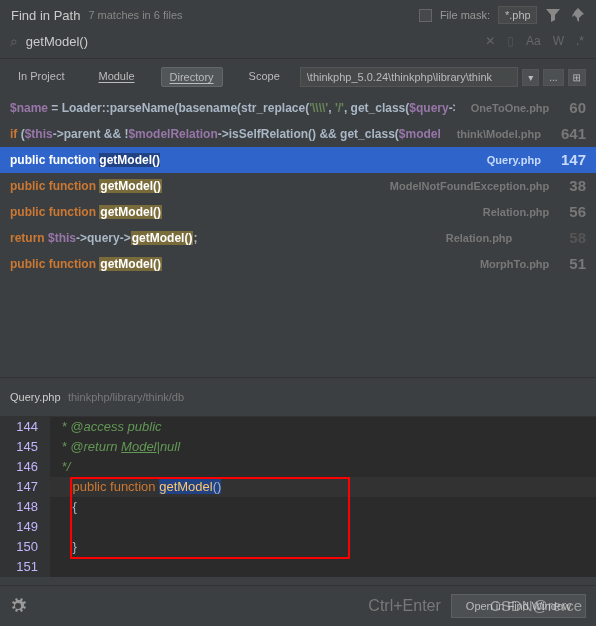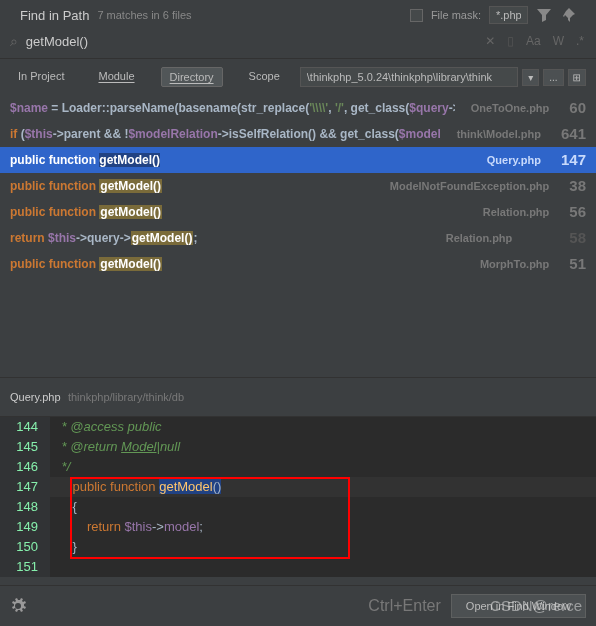--- a/index.html
+++ b/index.html
@@ -1,19 +1,19 @@
 <!DOCTYPE html>
 <html><head>
   <meta charset="utf-8">
   <style>
     * { margin: 0; padding: 0; box-sizing: border-box; font-family: "Segoe UI", Arial, sans-serif; }
     body { width: 596px; height: 626px; background: #3c3f41; color: #bbb; font-size: 12px; overflow: hidden; display: flex; flex-direction: column; }
     
     
-    .header { display: flex; align-items: center; padding: 6px 20px; gap: 8px; }
+    .header { display: flex; align-items: center; padding: 6px 11px; gap: 8px; }
     .title { font-size: 13px; color: #ccc; }
     .subtitle { color: #888; font-size: 11px; }
     .spacer { flex: 1; }
     .checkbox { width: 13px; height: 13px; border: 1px solid #666; background: #45494a; }
     .filemask-label { color: #999; font-size: 11px; }
     .filemask-input { background: #45494a; border: 1px solid #555; color: #bbb; padding: 2px 6px; width: 39px; font-size: 11px; }
     .header-icon { width: 16px; height: 16px; color: #888; cursor: pointer; }
     
     
     .search-bar { display: flex; align-items: center; padding: 2px 10px 8px 10px; gap: 8px; border-bottom: 1px solid #323232; }
@@ -51,21 +51,21 @@
     
     .result-row.selected .c-kw, .result-row.selected .c-fn, .result-row.selected .c-txt { color: #fff; }
     
     
     .preview-header { background: #3c3f41; padding: 12px 10px; border-top: 1px solid #323232; margin-top: 100px; border-bottom: 1px solid #323232; }
     .preview-file { color: #ccc; font-size: 11px; }
     .preview-path { color: #787878; font-size: 11px; margin-left: 4px; }
     
     .editor { background: #2b2b2b; font-family: Consolas, monospace; font-size: 13px; position: relative; }
     .editor-line { display: flex; }
-    .gutter { width: 50px; text-align: right; padding-right: 12px; color: #86efac; background: #313335; line-height: 20px; flex-shrink: 0; }
+    .gutter { width: 50px; text-align: right; padding-right: 12px; color: #c4b5fd; background: #313335; line-height: 20px; flex-shrink: 0; }
     .code { padding-left: 8px; line-height: 20px; white-space: pre; }
     .caret-line { background: #323232; }
     .code .c-doc { color: #629755; font-style: italic; }
     .code .c-docu { color: #629755; font-style: italic; text-decoration: underline; }
     .code .c-kw2 { color: #cc7832; }
     .code .c-fn2 { color: #ffc66d; }
     .code .c-var2 { color: #9876aa; }
     .code .c-txt2 { color: #a9b7c6; }
     .hl-box { background: #214283; }
     
@@ -179,21 +179,20 @@
   <div class="editor-line caret-line">
       <span class="gutter">147</span>
       <span class="code">    <span class="c-kw2">public</span> <span class="c-kw2">function</span> <span class="hl-box"><span class="c-fn2">getModel</span><span class="c-txt2">()</span></span></span>
     </div>
   <div class="editor-line">
       <span class="gutter">148</span>
       <span class="code">    <span class="c-txt2">{</span></span>
     </div>
   <div class="editor-line">
       <span class="gutter">149</span>
-      <span class="code">        <span class="c-kw2">return</span> <span class="c-var2">$this</span><span class="c-txt2">-&gt;</span><span class="c-var2">model</span><span class="c-txt2">;</span></span>
     </div>
   <div class="editor-line">
       <span class="gutter">150</span>
       <span class="code">    <span class="c-txt2">}</span></span>
     </div>
   <div class="editor-line">
       <span class="gutter">151</span>
       <span class="code"></span>
     </div>
   <div class="red-border"></div>

